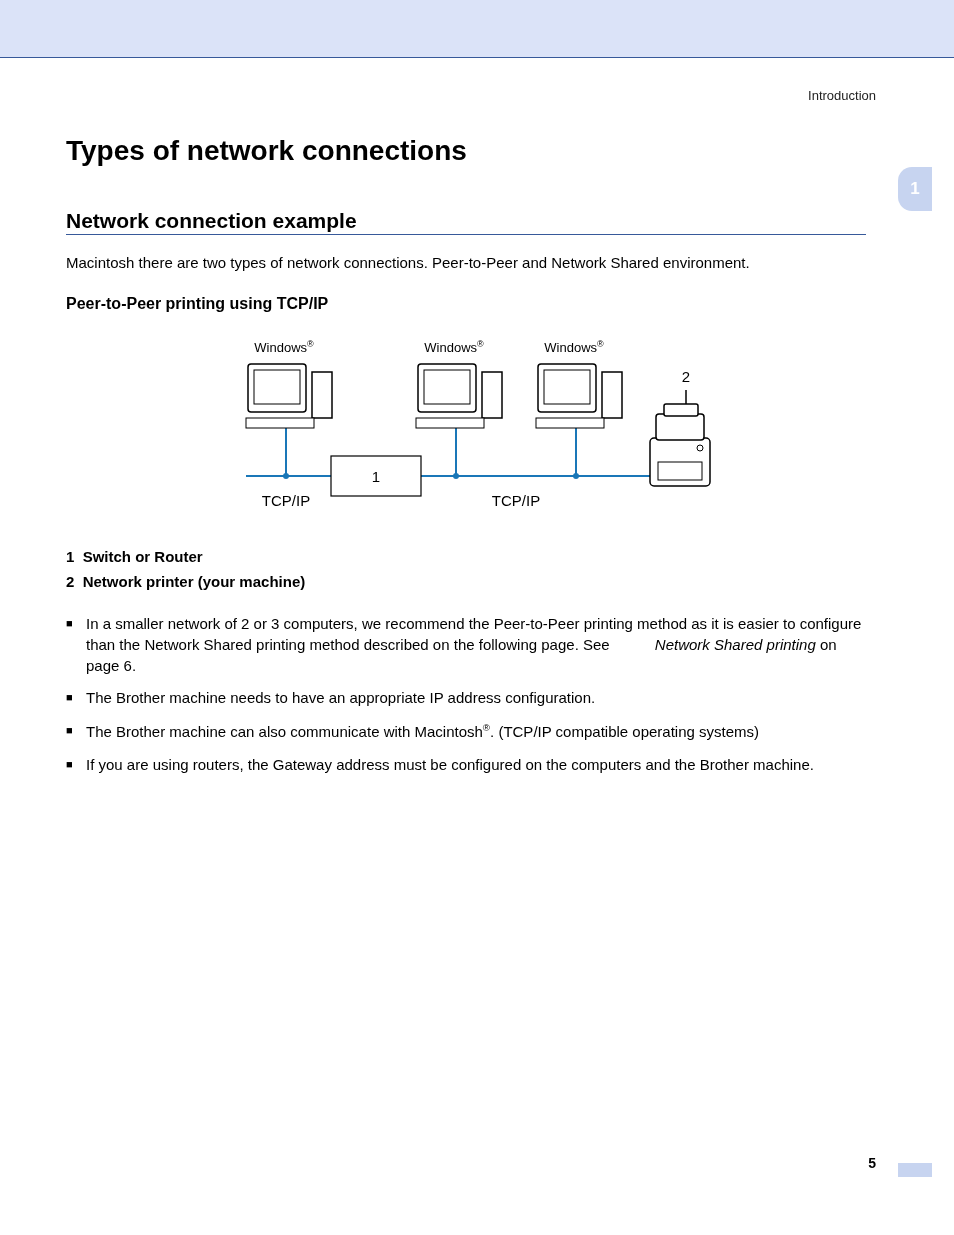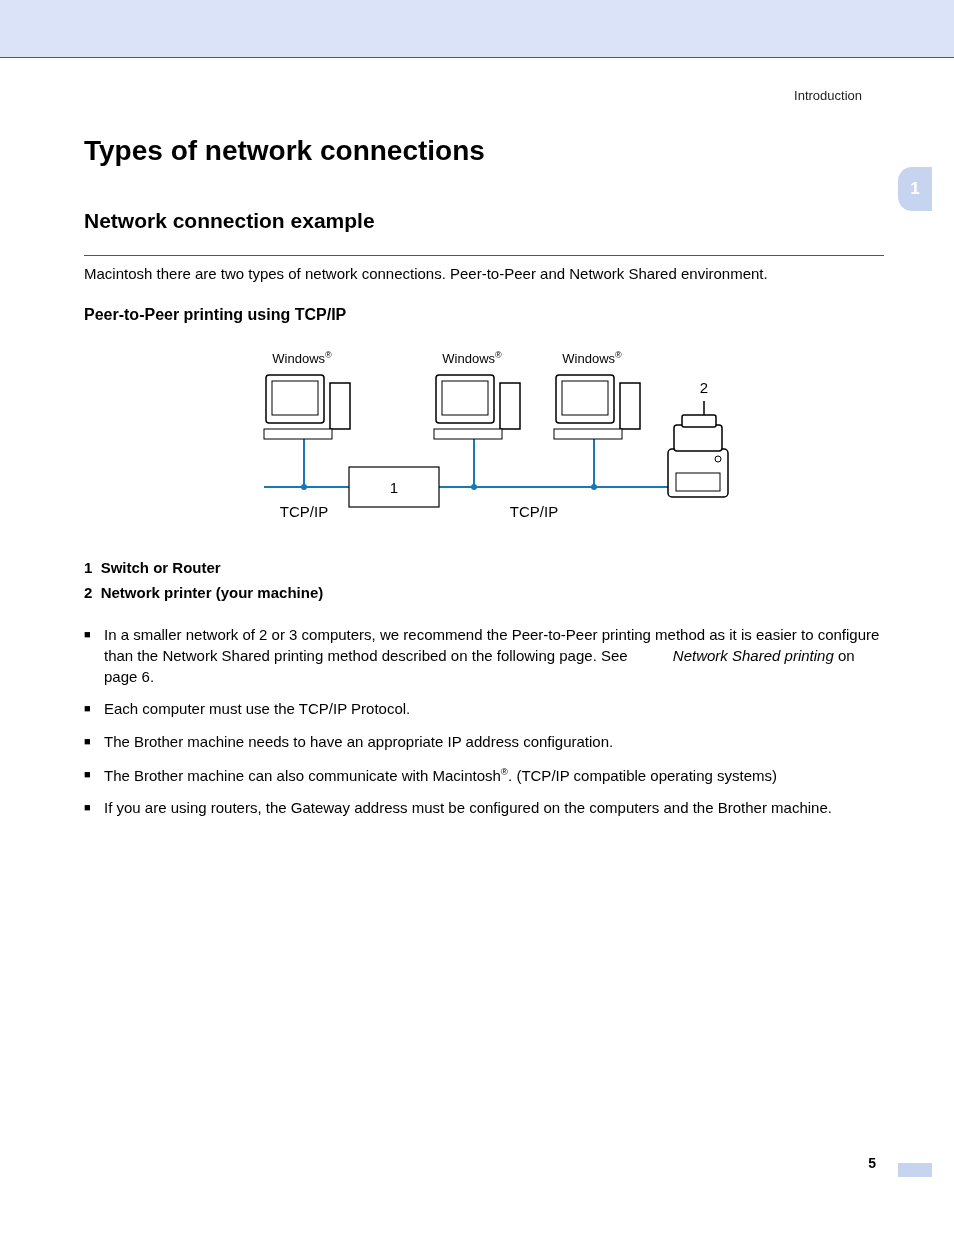--- a/index.html
+++ b/index.html
@@ -1,22 +1,22 @@
 <!DOCTYPE html>
 <html><head>
 <meta charset="utf-8">
 <style>
   * { box-sizing: border-box; margin: 0; padding: 0; }
   html, body { width: 954px; height: 1235px; background: #fff; font-family: Arial, Helvetica, sans-serif; color: #000; }
   .top-band { height: 58px; background: #dbe3f8; border-bottom: 1px solid #37599a; }
   .page-tab { position: absolute; right: 22px; top: 167px; width: 34px; height: 44px; background: #c7d4f0; border-top-left-radius: 14px; border-bottom-left-radius: 14px; display: flex; align-items: center; justify-content: center; font-weight: bold; color: #fff; font-size: 17px; }
-  .header-right { position: absolute; right: 92px; top: 88px; font-size: 13px; color: #222; }
-  .content { position: absolute; left: 84px; top: 135px; width: 800px; }
+  .header-right { position: absolute; right: 78px; top: 88px; font-size: 13px; color: #222; }
+  .content { position: absolute; left: 66px; top: 135px; width: 800px; }
   h1 { font-size: 28px; font-weight: bold; margin-bottom: 42px; }
-  h2 { font-size: 21px; font-weight: bold; border-bottom: 1px solid #37599a; padding-bottom: 22px; margin-bottom: 8px; }
+  h2 { font-size: 21px; font-weight: bold; border-bottom: 1px solid #37599a; padding-bottom: 1px; margin-bottom: 18px; }
   .body-p { font-size: 15px; line-height: 1.35; margin-bottom: 22px; }
   h3 { font-size: 16px; font-weight: bold; margin-bottom: 15px; }
   .diagram-wrap { width: 500px; margin: 4px auto 20px auto; }
   .legend-line { font-size: 15px; font-weight: bold; margin: 4px 0 8px 0; }
   .bullets { margin-top: 24px; }
   .bullets li { list-style: none; position: relative; padding-left: 20px; font-size: 15px; line-height: 1.38; margin-bottom: 12px; }
   .bullets li::before { content: "■"; position: absolute; left: 0; top: 2px; font-size: 11px; }
   .sup { font-size: 0.65em; vertical-align: super; }
   .footer-page { position: absolute; right: 78px; bottom: 64px; font-weight: bold; font-size: 14px; }
   .footer-bar { position: absolute; right: 22px; bottom: 58px; width: 34px; height: 14px; background: #c7d4f0; }
@@ -96,21 +96,20 @@
     <span>1</span>&nbsp;&nbsp;<span>Switch or Router</span>
   </p>
   <p class="legend-line">
     <span>2</span>&nbsp;&nbsp;<span>Network printer (your machine)</span>
   </p>
 
   <ul class="bullets">
     <li>
       <span>In a smaller network of 2 or 3 computers, we recommend the Peer-to-Peer printing method as it is easier to configure than the Network Shared printing method described on the following page. See </span><span class="italic">Network Shared printing</span><span> on page 6.</span>
     </li>
-    <li>Each computer must use the TCP/IP Protocol.</li>
     <li>The Brother machine needs to have an appropriate IP address configuration.</li>
     <li>
       <span>The Brother machine can also communicate with Macintosh</span><span class="sup">®</span><span>. (TCP/IP compatible operating systems)</span>
     </li>
     <li>If you are using routers, the Gateway address must be configured on the computers and the Brother machine.</li>
   </ul>
 </div>
 
 <div class="footer-page">5</div>
 <div class="footer-bar"></div>

